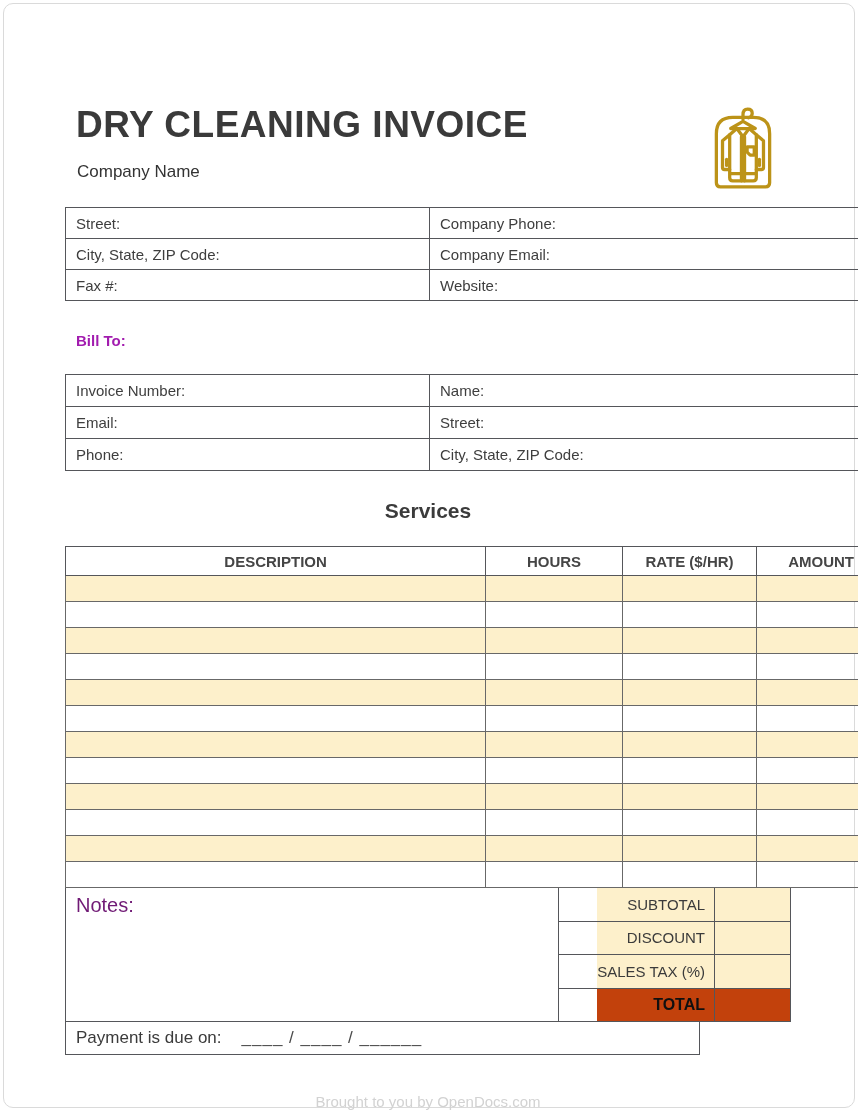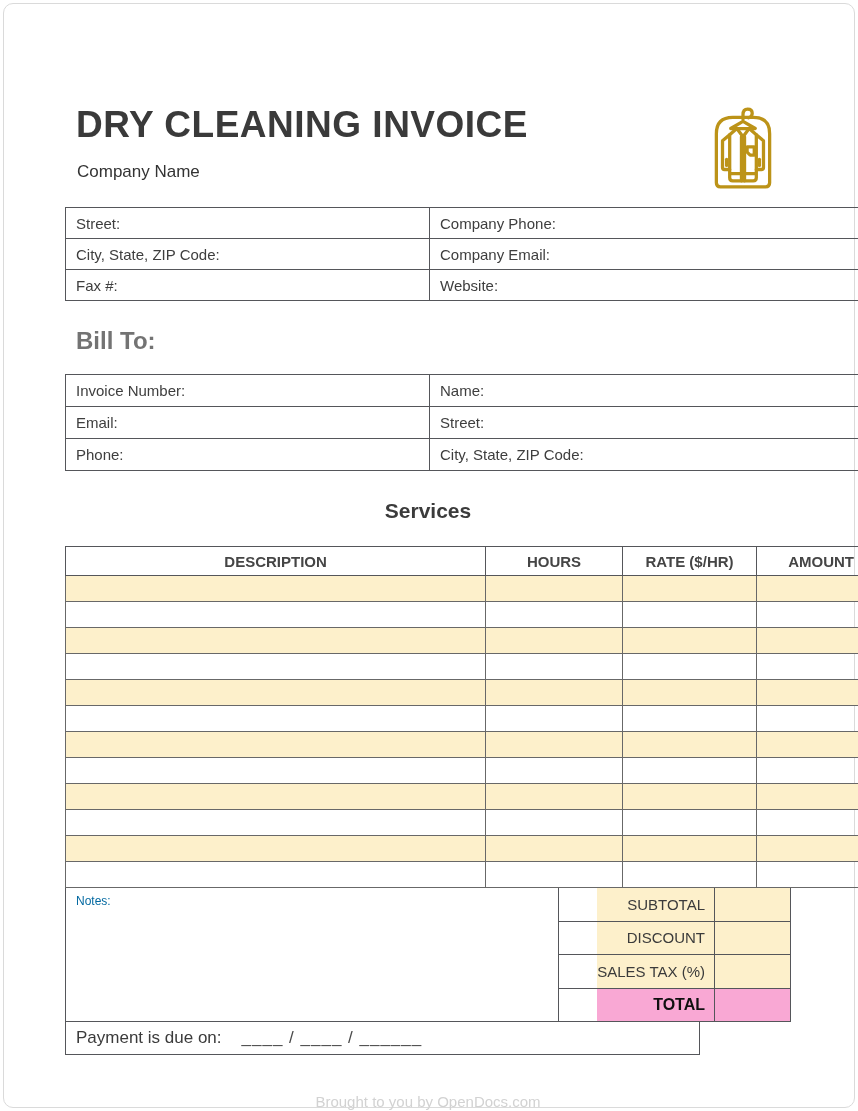--- a/index.html
+++ b/index.html
@@ -15,41 +15,41 @@
   .company-name{margin:17px 0 0 12px;font-size:17px;line-height:20px;color:#333;}
   .brand-icon{position:absolute;top:106px;right:82px;width:66px;height:84px;}
   table{border-collapse:collapse;table-layout:fixed;width:821px;}
   .info-table{margin-top:25px;}
   .bill-table{margin-top:20px;}
   .info-table td,.bill-table td{
     border:1px solid #55565a;font-size:15px;color:#3e3e3e;padding:0 0 0 10px;}
   .info-table td{height:30px;}
   .bill-table td{height:31px;}
   .col-left{width:364px;}
-  .section-heading{margin:26px 0 0 11px;font-size:24px;line-height:27px;
-    font-weight:bold;color:#737373;}
+  .section-heading{margin:26px 0 0 11px;font-size:15px;line-height:27px;
+    font-weight:bold;color:#a21caf;}
   .services-heading{margin:27px 0 0 0;font-size:21px;line-height:26px;
     font-weight:bold;color:#3b3b3b;text-align:center;}
   .svc{margin-top:22px;}
   .svc th{height:26px;border:1px solid #55565a;font-size:15px;color:#454545;
     font-weight:bold;text-align:center;}
   .svc td{height:23px;border:1px solid #686868;}
   .svc tr.stripe td{background:#FDF0CB;}
   .summary{width:726px;box-sizing:border-box;border:1px solid #55565a;border-top:none;
     display:flex;height:134px;}
   .notes{width:493px;box-sizing:border-box;border-right:1px solid #55565a;
-    padding:6px 10px;font-size:12px;color:#0369a1;}
+    padding:6px 10px;font-size:20px;color:#701a75;}
   .totals{flex:1;display:flex;flex-direction:column;}
   .trow{flex:1;display:flex;border-bottom:1px solid #55565a;min-height:0;padding-left:38px;}
   .trow:last-child{border-bottom:none;}
   .tlabel{width:118px;box-sizing:border-box;border-right:1px solid #55565a;
     background:#FDF0CB;display:flex;align-items:center;justify-content:flex-end;
     padding-right:9px;font-size:15px;color:#3b3b3b;white-space:nowrap;}
   .tvalue{flex:1;background:#FDF0CB;}
-  .trow.total .tlabel,.trow.total .tvalue{background:#f9a8d4;}
+  .trow.total .tlabel,.trow.total .tvalue{background:#c2410c;}
   .trow.total .tlabel{font-weight:bold;color:#101010;font-size:16px;}
   .payment{width:635px;box-sizing:border-box;border:1px solid #55565a;border-top:none;
     height:33px;display:flex;align-items:center;padding-left:10px;font-size:17px;
     color:#3b3b3b;}
   .payment .blanks{margin-left:20px;color:#4a4a4a;letter-spacing:1px;}
   .footer{margin-top:38px;text-align:center;color:#d2d2d2;
     font-size:15px;line-height:18px;}
 </style>
 </head>
 <body>

